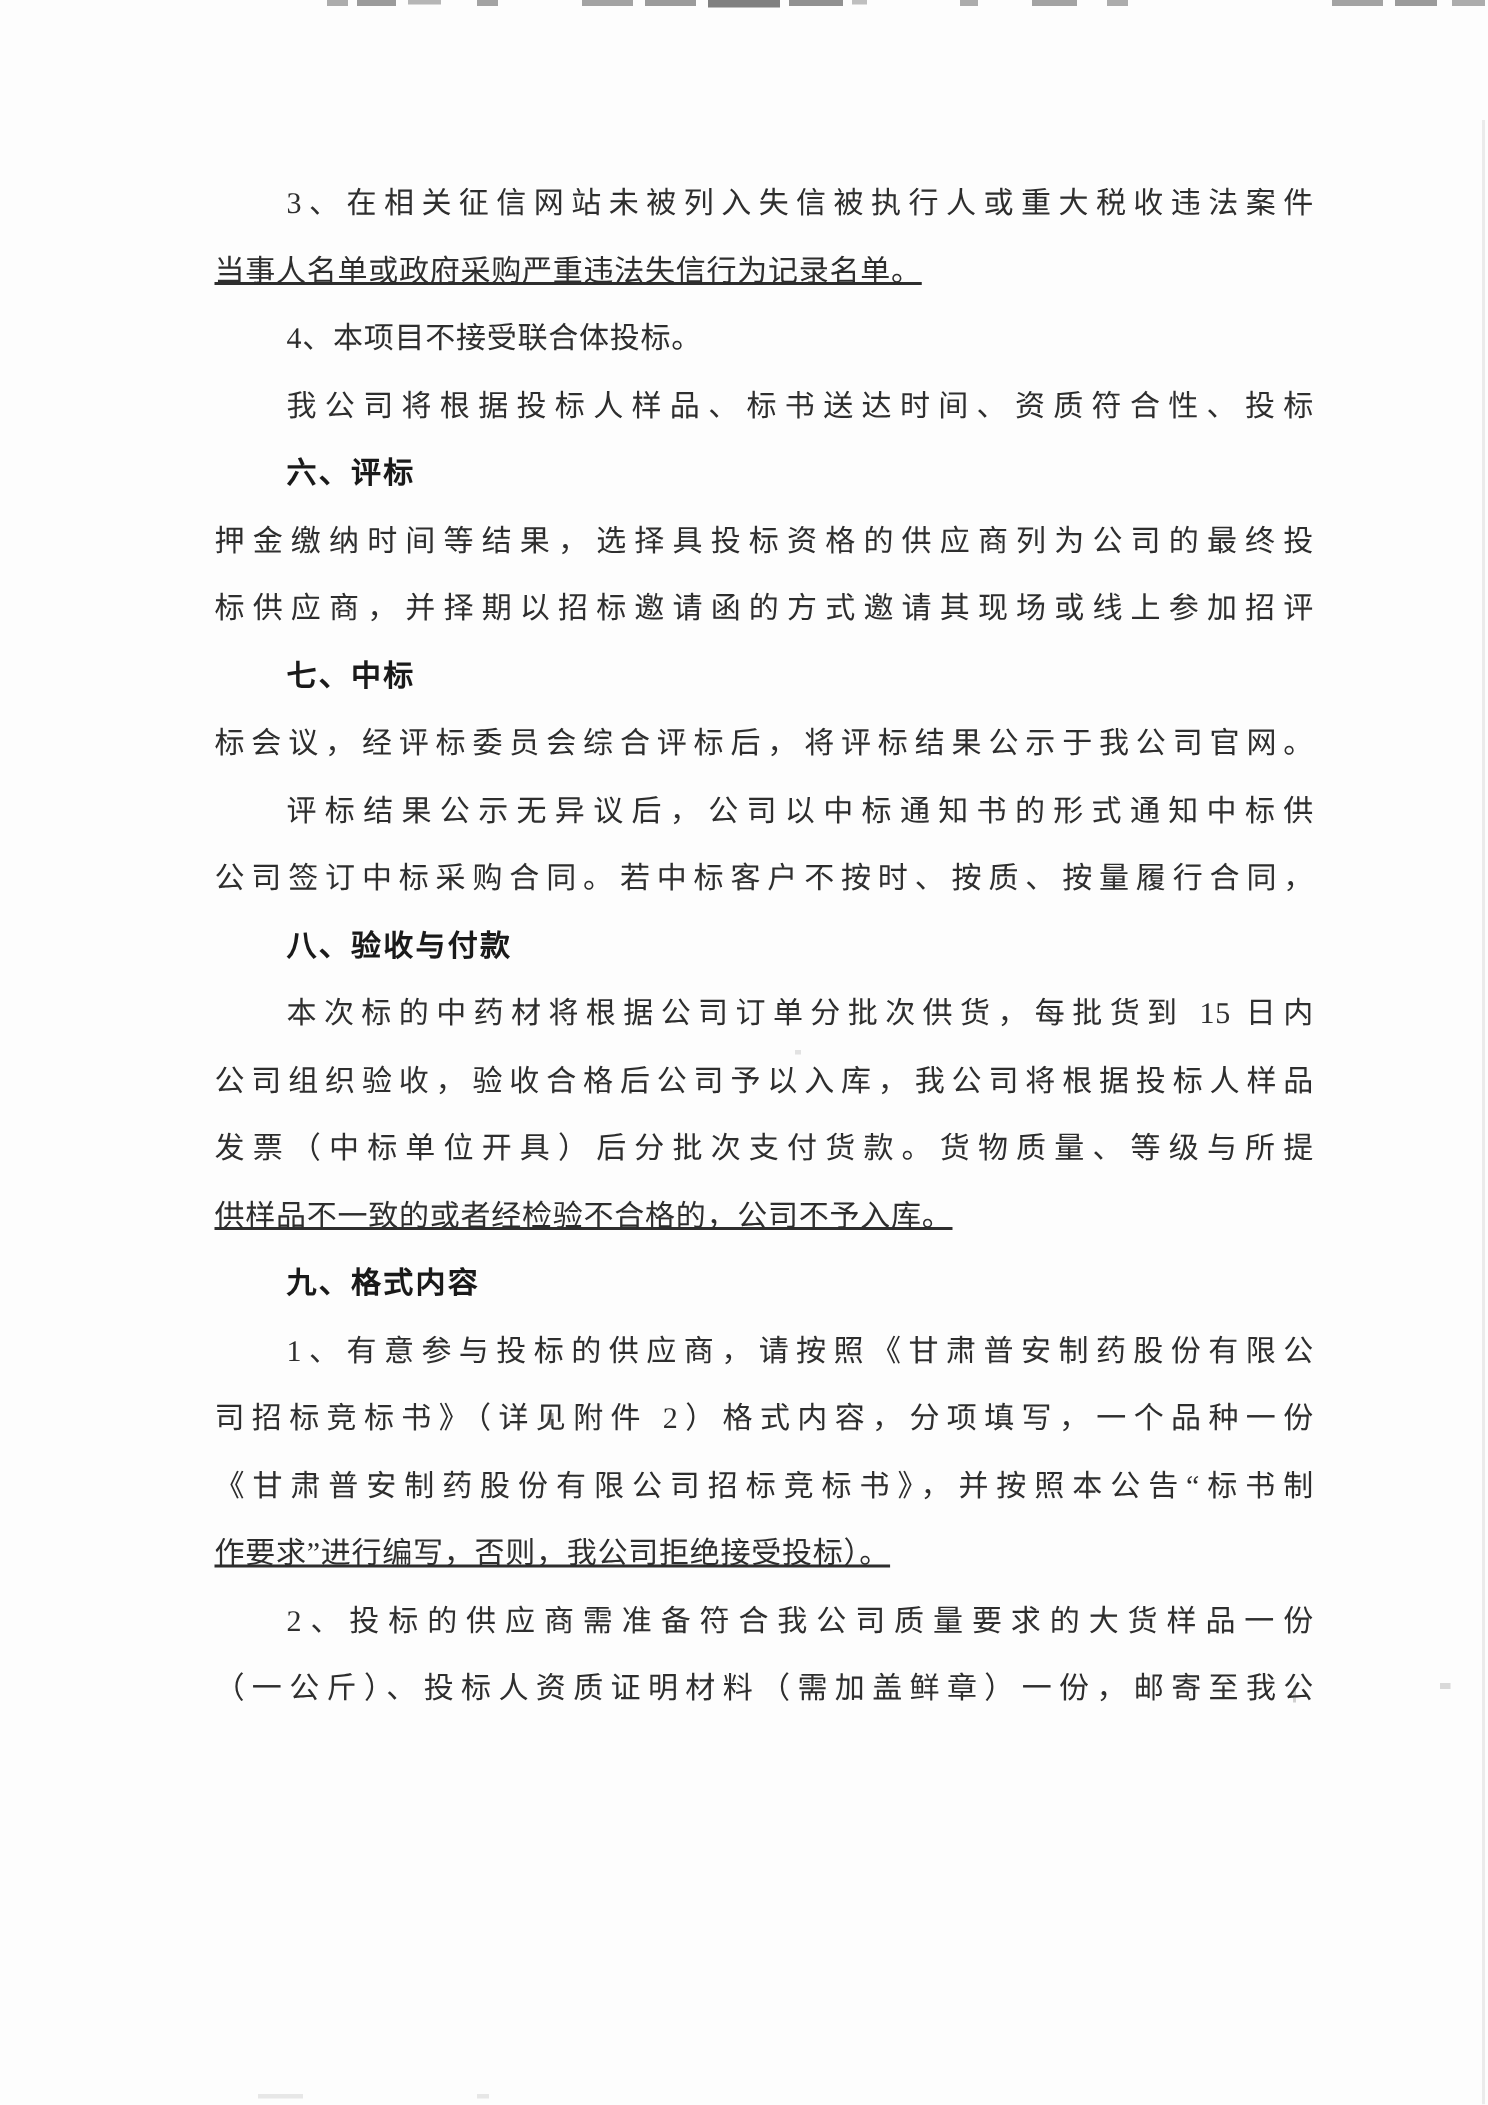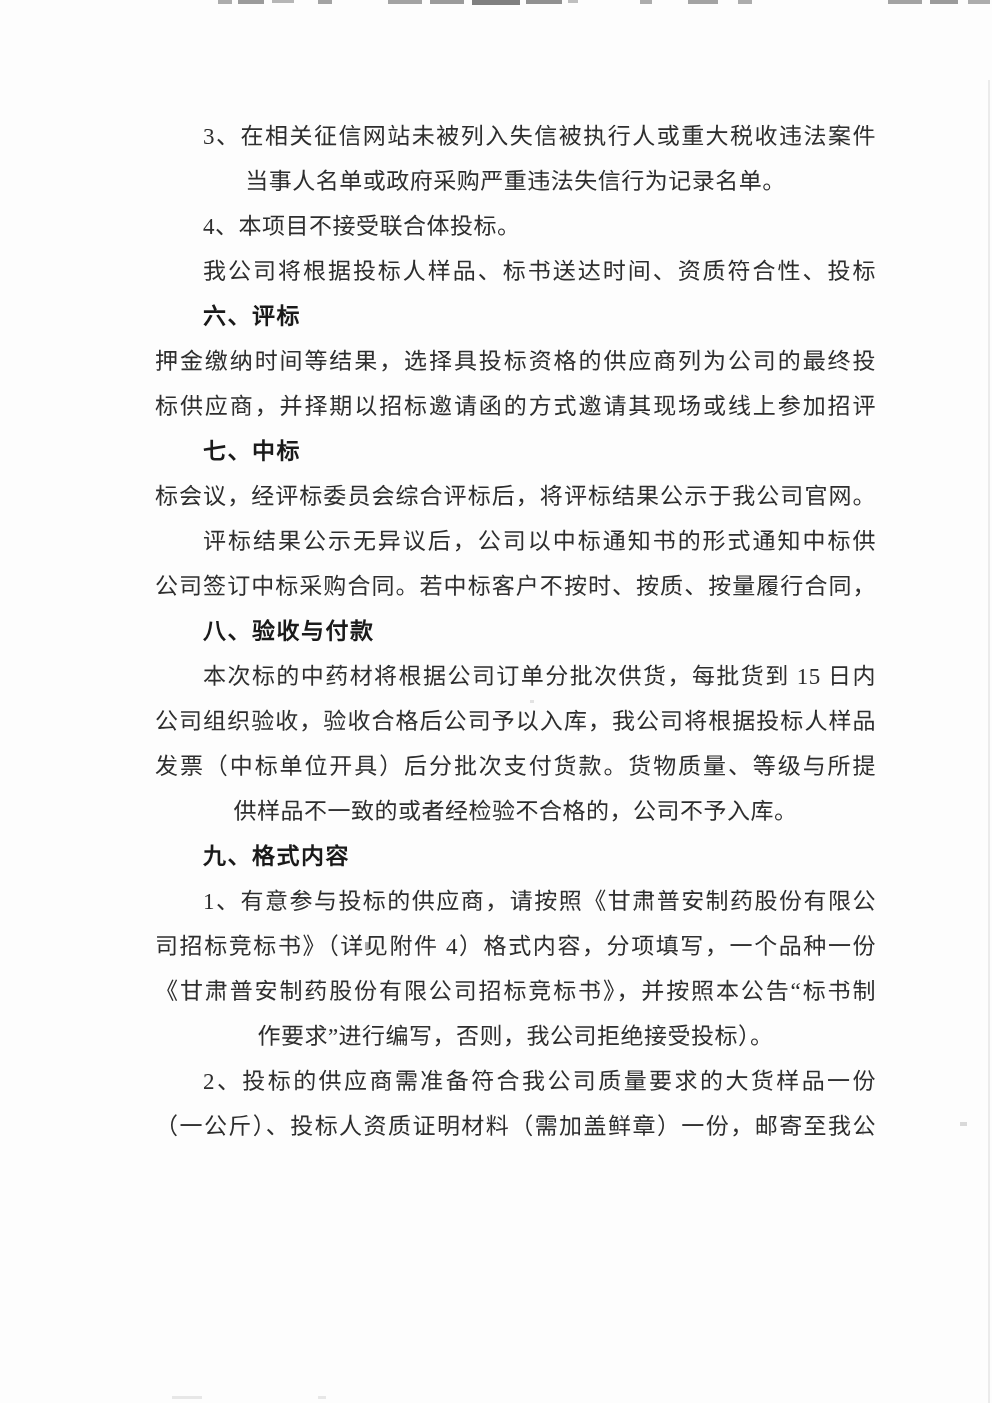--- a/index.html
+++ b/index.html
@@ -21,27 +21,27 @@
   }
   .doc-body {
     position: absolute;
     left: 143px;
     top: 114px;
     width: 733px;
   }
   .line {
     height: 45px;
     line-height: 45px;
-    font-size: 23px;
+    font-size: 20px;
     color: #2e2e2e;
     letter-spacing: 0.5px;
-    margin-left: 12px;
   }
   .plain {
-    text-align: center;
+    text-align: left;
+    text-decoration: underline;
   }
   .indent {
     text-indent: 48px;
   }
   .justify {
     text-align: justify;
     text-align-last: justify;
   }
   .indent-justify {
     text-indent: 48px;
@@ -82,21 +82,21 @@
       <div class="line justify">标会议，经评标委员会综合评标后，将评标结果公示于我公司官网。</div>
       <div class="line indent-justify">评标结果公示无异议后，公司以中标通知书的形式通知中标供</div>
       <div class="line justify">公司签订中标采购合同。若中标客户不按时、按质、按量履行合同，</div>
       <div class="line heading">八、验收与付款</div>
       <div class="line indent-justify">本次标的中药材将根据公司订单分批次供货，每批货到 15 日内</div>
       <div class="line justify">公司组织验收，验收合格后公司予以入库，我公司将根据投标人样品</div>
       <div class="line justify">发票（中标单位开具）后分批次支付货款。货物质量、等级与所提</div>
       <div class="line plain">供样品不一致的或者经检验不合格的，公司不予入库。</div>
       <div class="line heading">九、格式内容</div>
       <div class="line indent-justify">1、有意参与投标的供应商，请按照《甘肃普安制药股份有限公</div>
-      <div class="line justify">司招标竞标书》（详见附件 4）格式内容，分项填写，一个品种一份</div>
+      <div class="line justify">司招标竞标书》（详见附件 2）格式内容，分项填写，一个品种一份</div>
       <div class="line justify">《甘肃普安制药股份有限公司招标竞标书》，并按照本公告“标书制</div>
       <div class="line plain">作要求”进行编写，否则，我公司拒绝接受投标）。</div>
       <div class="line indent-justify">2、投标的供应商需准备符合我公司质量要求的大货样品一份</div>
       <div class="line justify">（一公斤）、投标人资质证明材料（需加盖鲜章）一份，邮寄至我公</div>
     </div>
   <div id="artifacts-layer">
       <div class="artifact" style="left: 218px; top: 0px; width: 14px; height: 4px; opacity: 0.45;"></div>
       <div class="artifact" style="left: 238px; top: 0px; width: 26px; height: 4px; opacity: 0.55;"></div>
       <div class="artifact" style="left: 272px; top: 0px; width: 22px; height: 3px; opacity: 0.4;"></div>
       <div class="artifact" style="left: 318px; top: 0px; width: 14px; height: 4px; opacity: 0.5;"></div>

